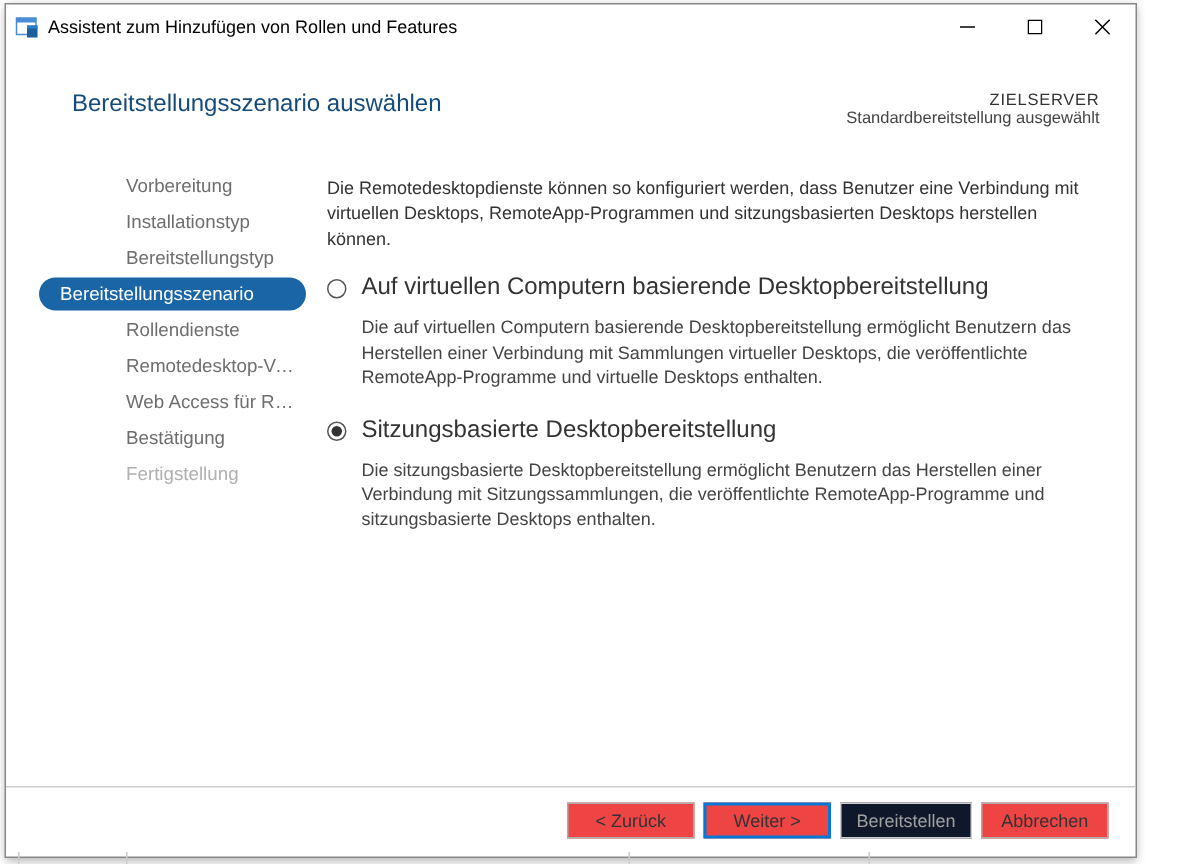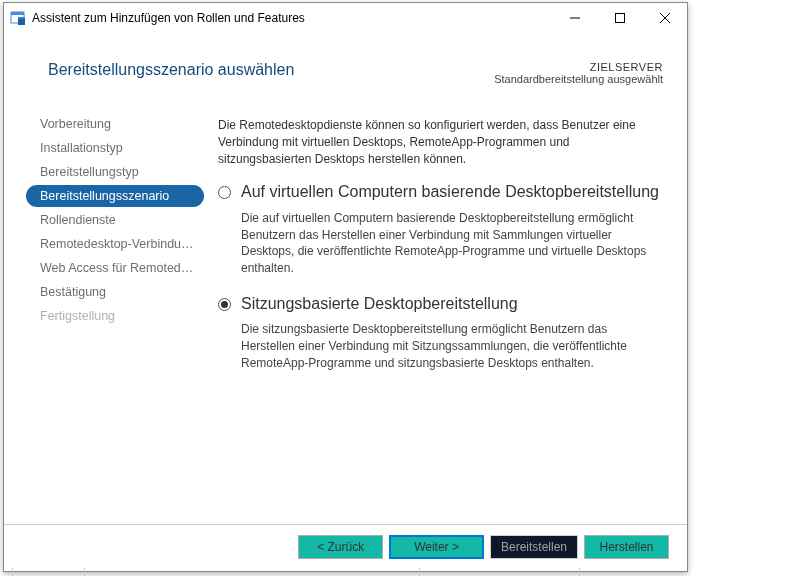--- a/index.html
+++ b/index.html
@@ -7,21 +7,21 @@
       font-family: "Segoe UI", Tahoma, sans-serif;
       font-size: 12px;
       color: #333;
       background: #fff;
       width: 802px;
       height: 576px;
       overflow: hidden;
       position: relative;
     }
     .window {
-      width: 685px;
+      width: 755px;
       height: 570px;
       background: #fff;
       border: 1px solid #888;
       box-shadow: 0 2px 6px rgba(0,0,0,0.3);
       margin: 2px 0 0 3px;
       display: flex;
       flex-direction: column;
     }
     .titlebar {
       height: 30px;
@@ -79,20 +79,21 @@
       font-size: 12.5px;
     }
     .sidebar-item {
       padding: 4px 8px;
       color: #6e6e6e;
       white-space: nowrap;
       overflow: hidden;
       text-overflow: ellipsis;
       margin-bottom: 2px;
       cursor: pointer;
+      margin-left: 44px;
     }
     .sidebar-item.active {
       background: #1965a5;
       color: #fff;
       margin-left: -6px;
       padding-left: 14px;
       border-radius: 11px;
     }
     .sidebar-item.disabled {
       color: #b0b0b0;
@@ -137,28 +138,28 @@
       border-top: 1px solid #ccc;
       padding: 10px 18px 12px 0;
       display: flex;
       justify-content: flex-end;
       gap: 6px;
     }
     .btn {
       min-width: 85px;
       padding: 4px 10px;
       font-size: 12px;
-      background: #14b8a6;
+      background: #ef4444;
       border: 1px solid #adadad;
       text-align: center;
       cursor: pointer;
     }
     .btn.default {
       border: 2px solid #0078d7;
-      padding: 3px 23px;
+      padding: 3px 13px;
     }
     .btn.disabled {
       color: #a0a0a0;
       border-color: #d0d0d0;
       background: #0f172a;
       cursor: default;
     }
     .bottom-hints {
       position: absolute;
       bottom: 0;
@@ -246,21 +247,21 @@
         </div>
         <div class="option-desc">Die sitzungsbasierte Desktopbereitstellung ermöglicht Benutzern das Herstellen einer Verbindung mit Sitzungssammlungen, die veröffentlichte RemoteApp-Programme und sitzungsbasierte Desktops enthalten.</div>
       </div>
     </div>
   </div>
 
   <div class="footer">
     <div class="btn">&lt; Zurück</div>
     <div class="btn default">Weiter &gt;</div>
     <div class="btn disabled">Bereitstellen</div>
-    <div class="btn">Herstellen</div>
+    <div class="btn">Abbrechen</div>
   </div>
 
 </div>
 
 <div class="bottom-hints">
   <div style="width:10px"></div>
   <div style="width:72px"></div>
   <div style="width:335px"></div>
   <div style="width:160px"></div>
 </div>

